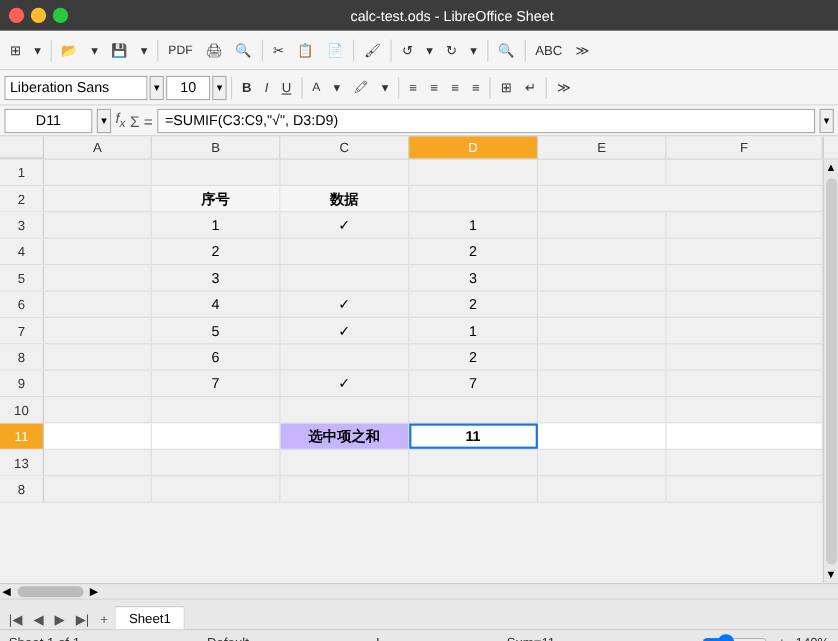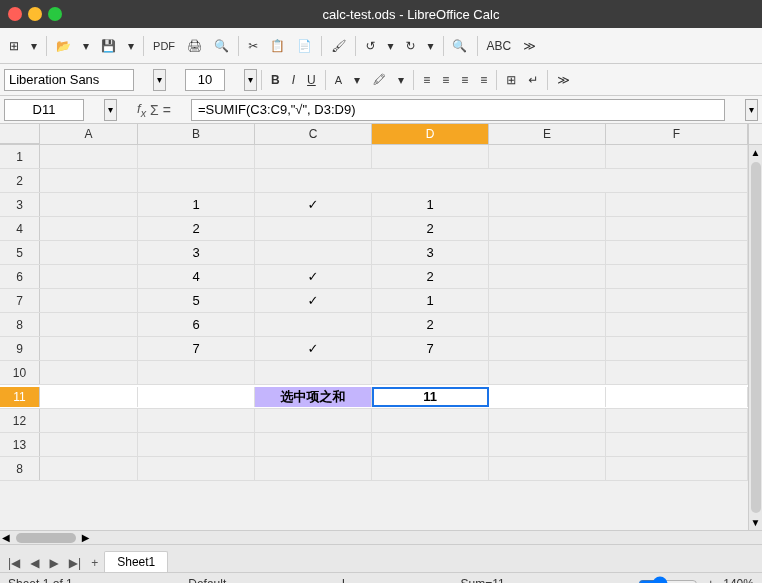--- a/index.html
+++ b/index.html
@@ -45,21 +45,21 @@
     }
     .tb-btn {
       background: none; border: 1px solid transparent; border-radius: 2px;
       cursor: pointer; padding: 2px 4px; font-size: 12px; color: #333;
       display: flex; align-items: center; justify-content: center;
     }
     .tb-sep { width: 1px; height: 20px; background: #ccc; margin: 0 2px; }
 
     
     #font-selector {
-      display: flex; align-items: center; gap: 19px;
+      display: flex; align-items: center; gap: 2px;
     }
     #font-name-box {
       border: 1px solid #aaa; background: white; padding: 2px 4px;
       width: 130px; font-size: 13px; height: 22px;
     }
     #font-size-box {
       border: 1px solid #aaa; background: white; padding: 2px 4px;
       width: 40px; font-size: 13px; height: 22px; text-align: center;
     }
     .dropdown-arrow {
@@ -68,21 +68,21 @@
     }
 
     
     #formula-bar {
       background: #f5f5f5;
       border-bottom: 1px solid #ccc;
       height: 28px;
       display: flex;
       align-items: center;
       padding: 0 4px;
-      gap: 20px;
+      gap: 4px;
     }
     #cell-ref-box {
       border: 1px solid #aaa; background: white; padding: 2px 4px;
       width: 80px; font-size: 13px; height: 22px; text-align: center;
     }
     #formula-icons {
       display: flex; align-items: center; gap: 4px; color: #555; font-size: 14px;
     }
     #formula-input {
       flex: 1; border: 1px solid #aaa; background: white; padding: 2px 6px;
@@ -214,21 +214,21 @@
       width: 60px;
     }
   </style>
 </head>
 <body>
 
 <div id="titlebar">
   <button class="window-btn btn-close"></button>
   <button class="window-btn btn-min"></button>
   <button class="window-btn btn-max"></button>
-  <span id="titlebar-text">calc-test.ods - LibreOffice Calc</span>
+  <span id="titlebar-text">calc-test.ods - LibreOffice Sheet</span>
 </div>
 
 <div id="toolbar1">
   <button class="tb-btn">⊞</button>
   <button class="tb-btn">▾</button>
   <div class="tb-sep"></div>
   <button class="tb-btn">📂</button>
   <button class="tb-btn">▾</button>
   <button class="tb-btn">💾</button>
   <button class="tb-btn">▾</button>
@@ -316,20 +316,22 @@
         <div class="cell col-b"></div>
         <div class="cell col-c"></div>
         <div class="cell col-d"></div>
         <div class="cell col-e"></div>
         <div class="cell col-f" style="flex:1;"></div>
       </div>
 
       <div class="grid-row row-height">
         <div class="row-num">2</div>
         <div class="cell col-a"></div>
+        <div class="cell col-b cell-header">序号</div>
+        <div class="cell col-d cell-header">数据</div>
         <div class="cell col-e"></div>
         <div class="cell col-f" style="flex:1;"></div>
       </div>
 
       <div class="grid-row row-height">
         <div class="row-num">3</div>
         <div class="cell col-a"></div>
         <div class="cell col-b">1</div>
         <div class="cell col-c">✓</div>
         <div class="cell col-d">1</div>
@@ -400,39 +402,30 @@
       <div class="grid-row row-height">
         <div class="row-num">10</div>
         <div class="cell col-a"></div>
         <div class="cell col-b"></div>
         <div class="cell col-c"></div>
         <div class="cell col-d"></div>
         <div class="cell col-e"></div>
         <div class="cell col-f" style="flex:1;"></div>
       </div>
 
-      <div class="grid-row row-height" style="background:#fff;align-items:center;">
+      <div class="grid-row row-height" style="background:#fff;">
         <div class="row-num active-row">11</div>
         <div class="cell col-a"></div>
         <div class="cell col-b"></div>
         <div class="cell col-c cell-yellow">选中项之和</div>
         <div class="cell col-d" style="outline:2px solid #1a73e8; outline-offset:-2px; font-weight:bold;">11</div>
         <div class="cell col-e"></div>
         <div class="cell col-f" style="flex:1;"></div>
       </div>
 
-      <div class="grid-row row-height">
-        <div class="row-num">12</div>
-        <div class="cell col-a"></div>
-        <div class="cell col-b"></div>
-        <div class="cell col-c"></div>
-        <div class="cell col-d"></div>
-        <div class="cell col-e"></div>
-        <div class="cell col-f" style="flex:1;"></div>
-      </div>
 
       <div class="grid-row row-height">
         <div class="row-num">13</div>
         <div class="cell col-a"></div>
         <div class="cell col-b"></div>
         <div class="cell col-c"></div>
         <div class="cell col-d"></div>
         <div class="cell col-e"></div>
         <div class="cell col-f" style="flex:1;"></div>
       </div>

